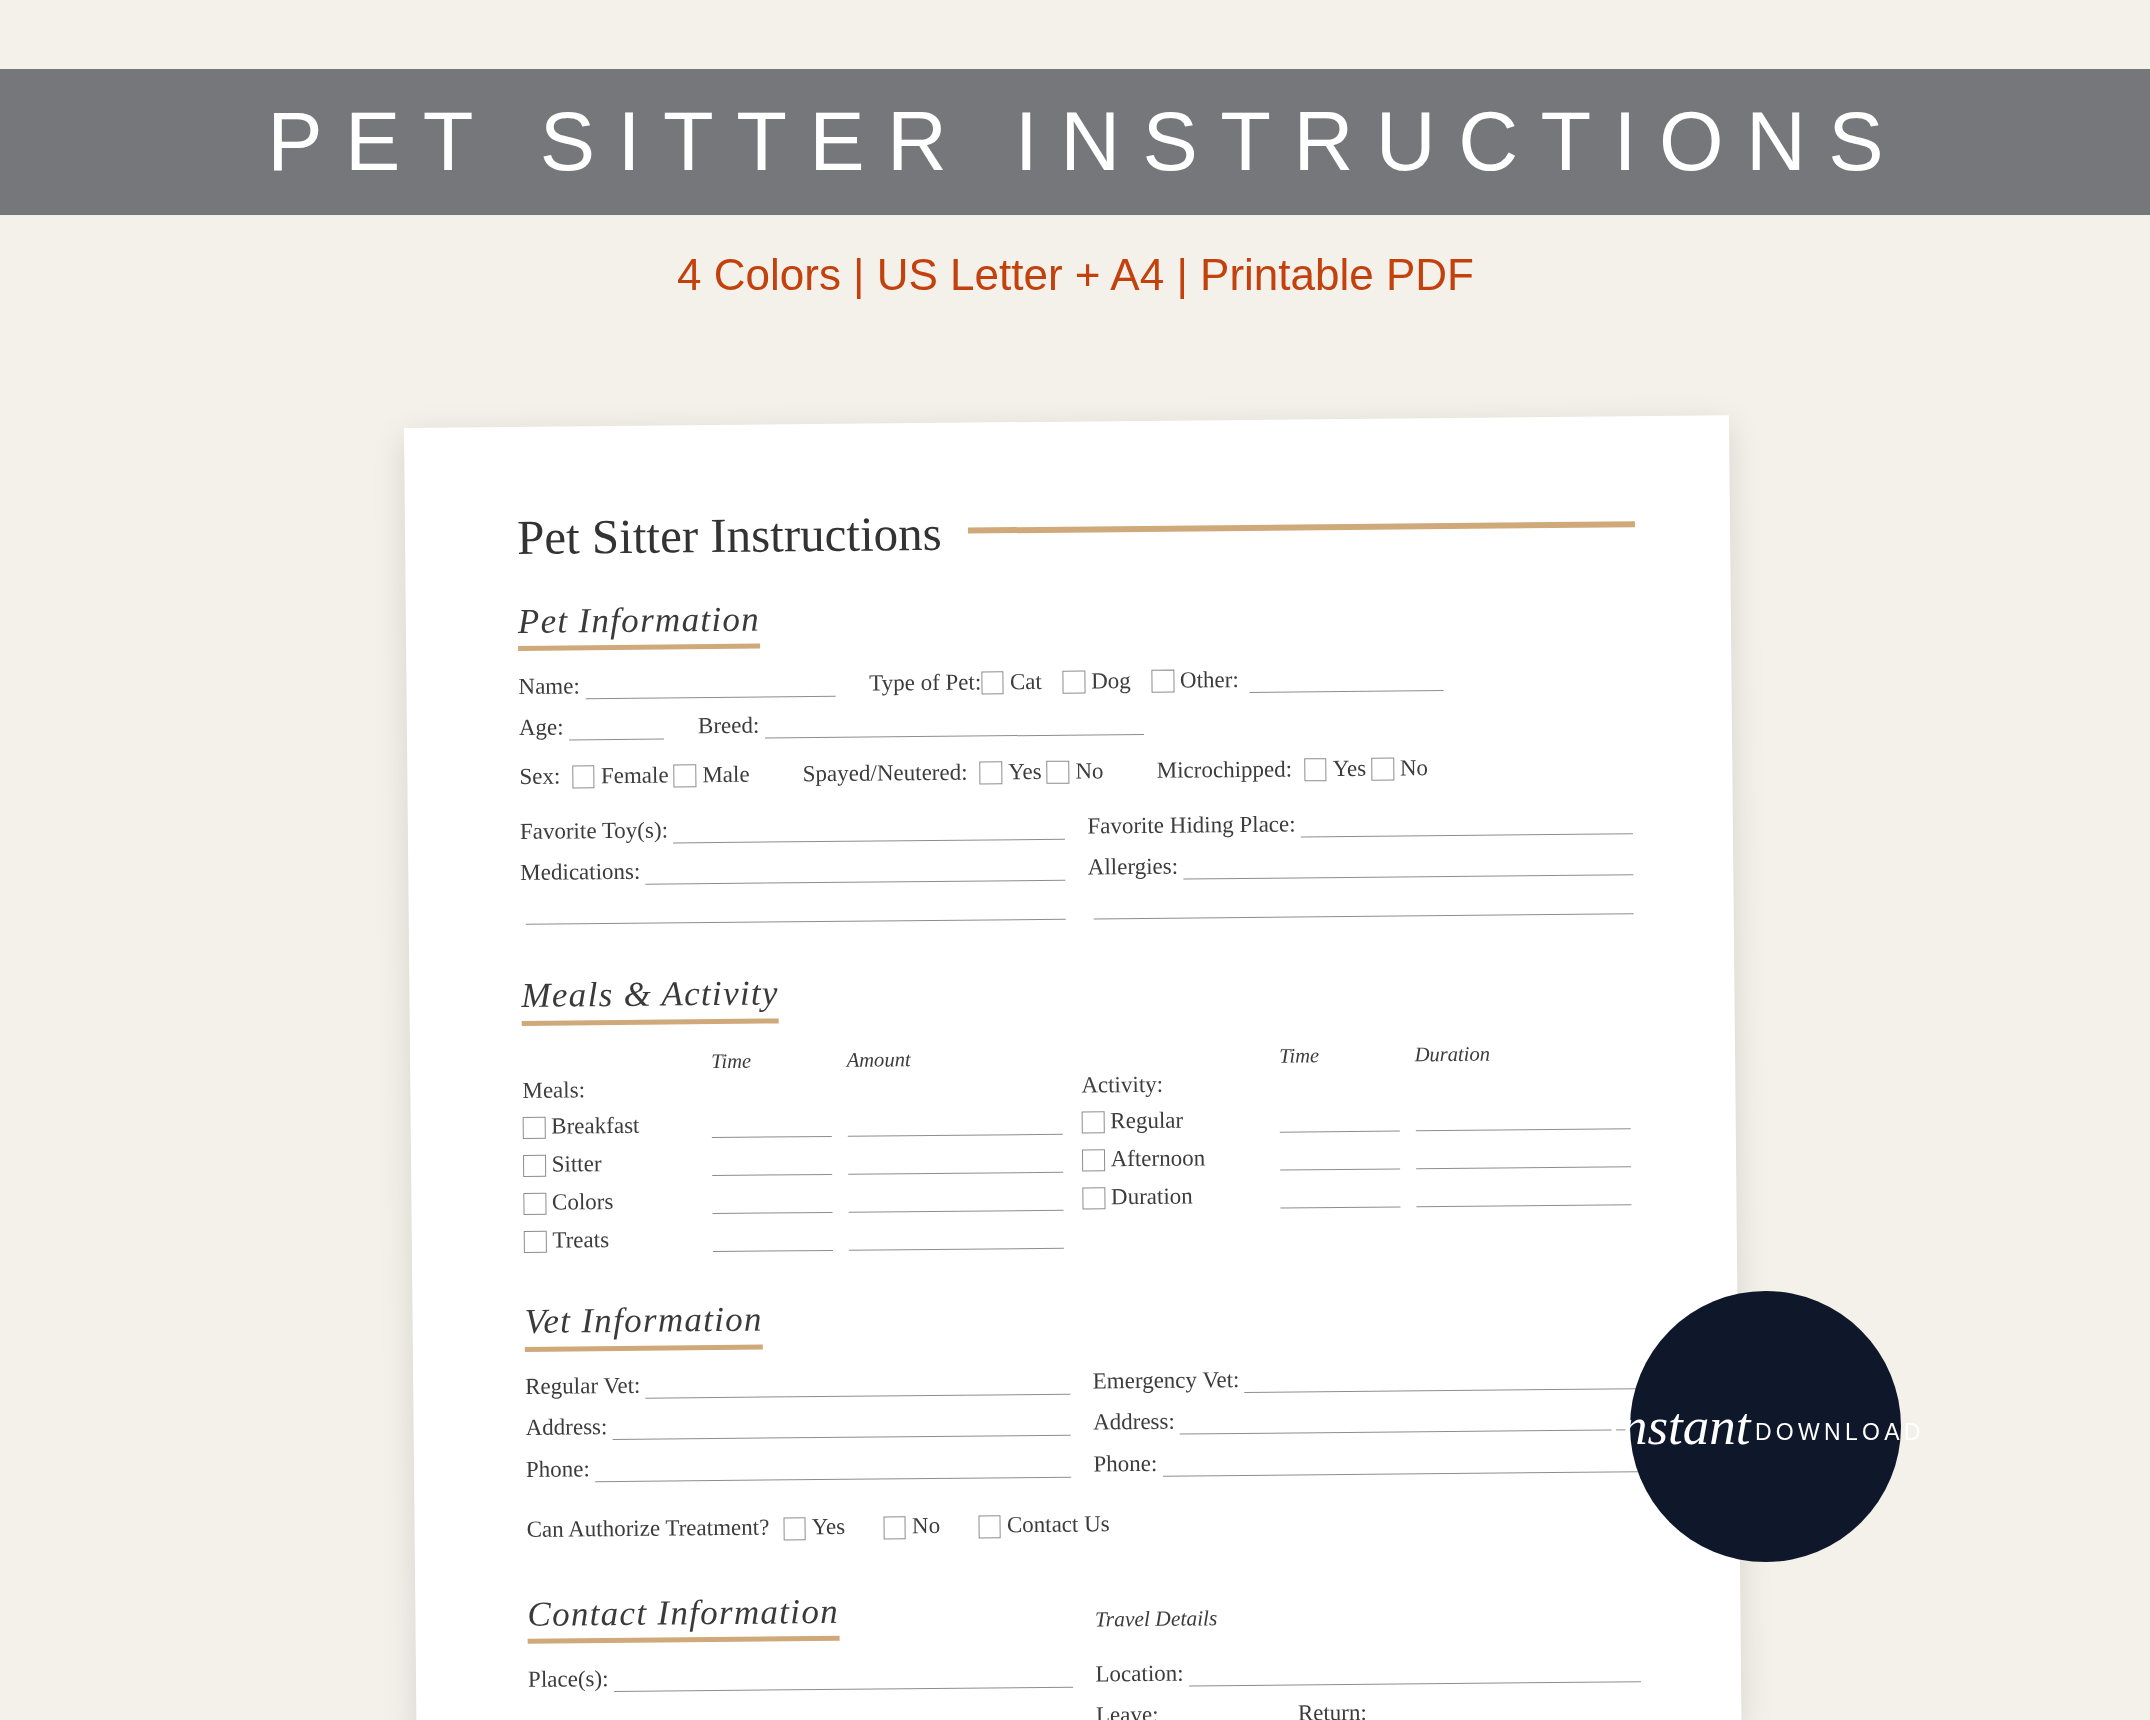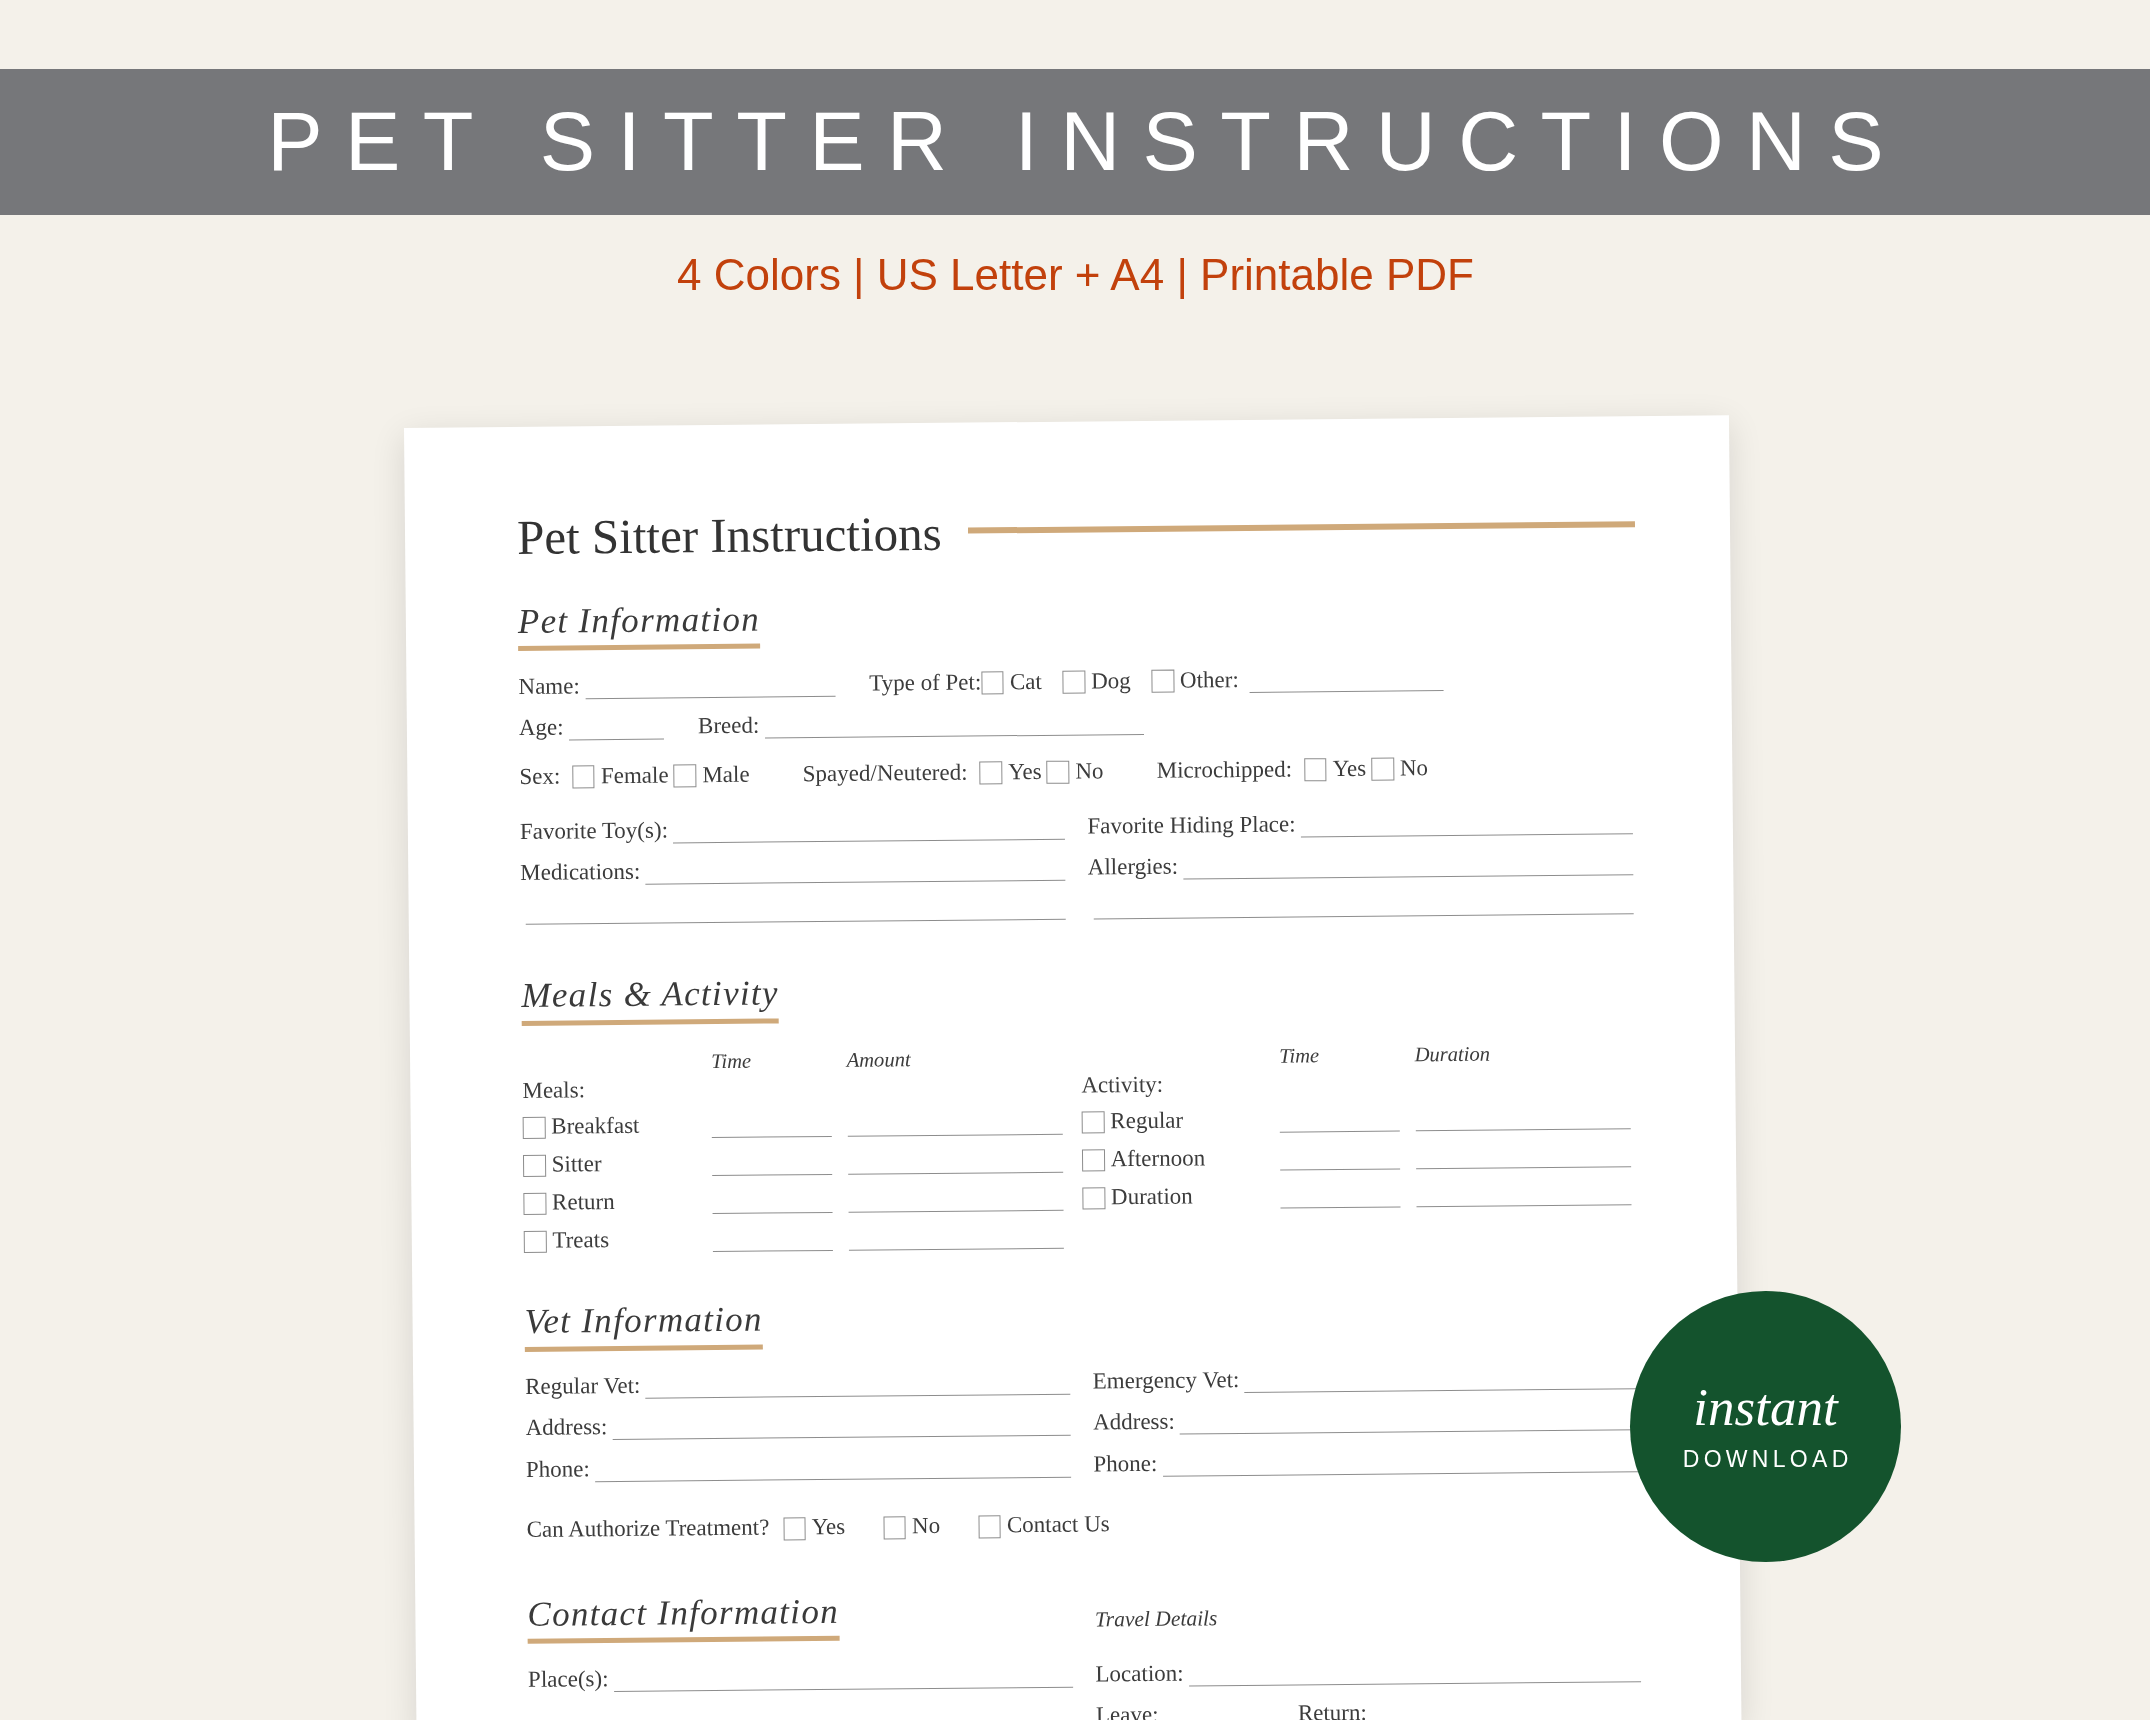--- a/index.html
+++ b/index.html
@@ -158,24 +158,24 @@
   .ma-label-meals { font-size: 23px; margin-bottom: 10.3px; }
 
   
   .badge {
     position: absolute;
     left: 1630px;
     top: 1291px;
     width: 271px;
     height: 271px;
     border-radius: 50%;
-    background: #14532d;
+    background: #0f172a;
     color: #fff;
     display: flex;
-    flex-direction: column;
+    flex-direction: row;
     align-items: center;
     justify-content: center;
   }
   .badge-top {
     font-family: "Liberation Serif", serif;
     font-style: italic;
     font-size: 53px;
     line-height: 1;
   }
   .badge-bottom {
@@ -324,21 +324,21 @@
           <span class="ma-name">
               <span class="cb"></span>
               <span class="lbl">Sitter</span>
             </span>
           <span class="ma-time"></span>
           <span class="ma-dur"></span>
         </div>
         <div class="ma-row">
           <span class="ma-name">
               <span class="cb"></span>
-              <span class="lbl">Return</span>
+              <span class="lbl">Colors</span>
             </span>
           <span class="ma-time"></span>
           <span class="ma-dur"></span>
         </div>
         <div class="ma-row">
           <span class="ma-name">
               <span class="cb"></span>
               <span class="lbl">Treats</span>
             </span>
           <span class="ma-time"></span>

